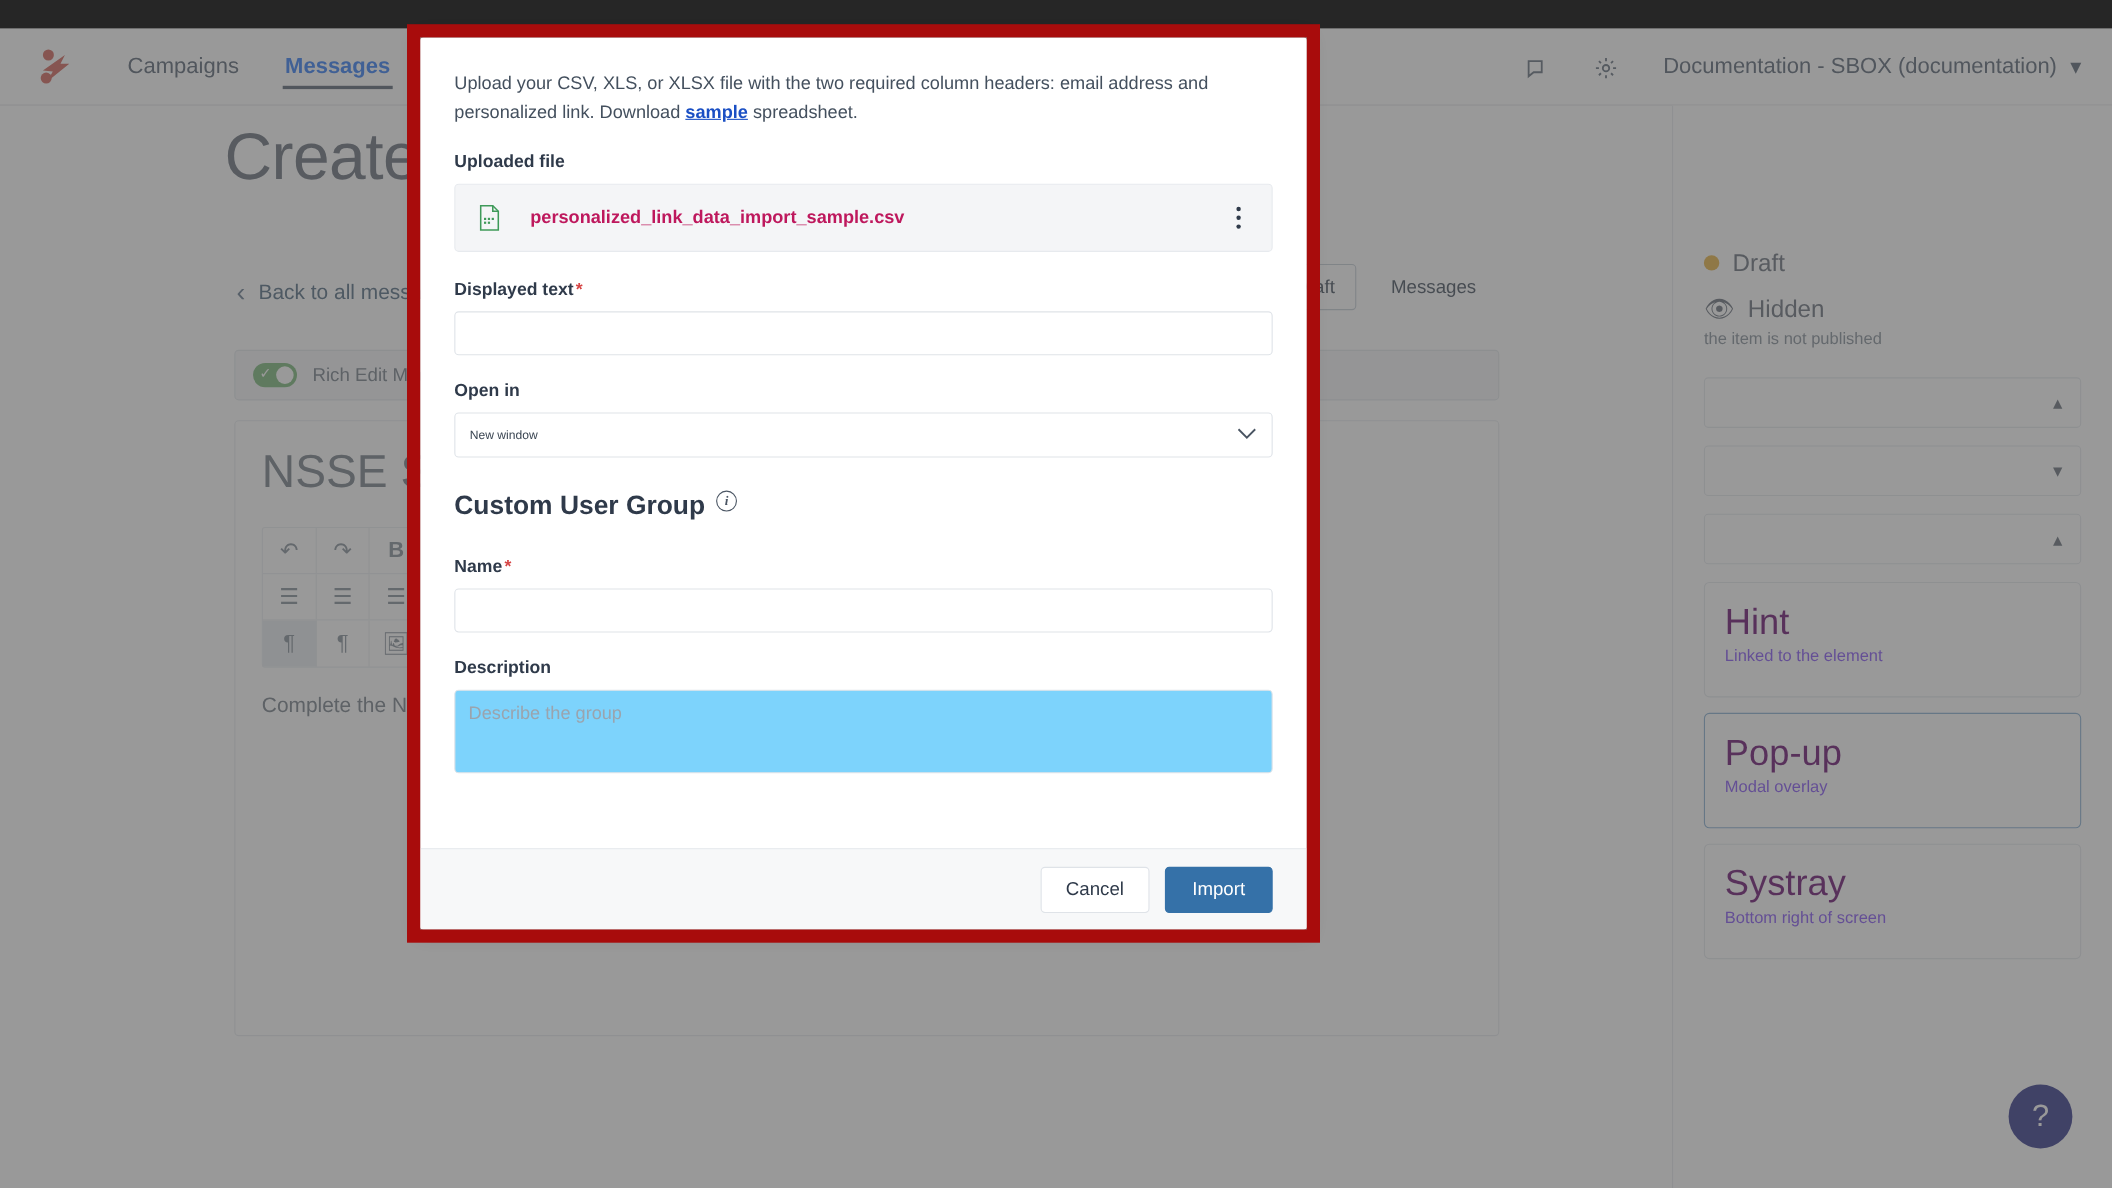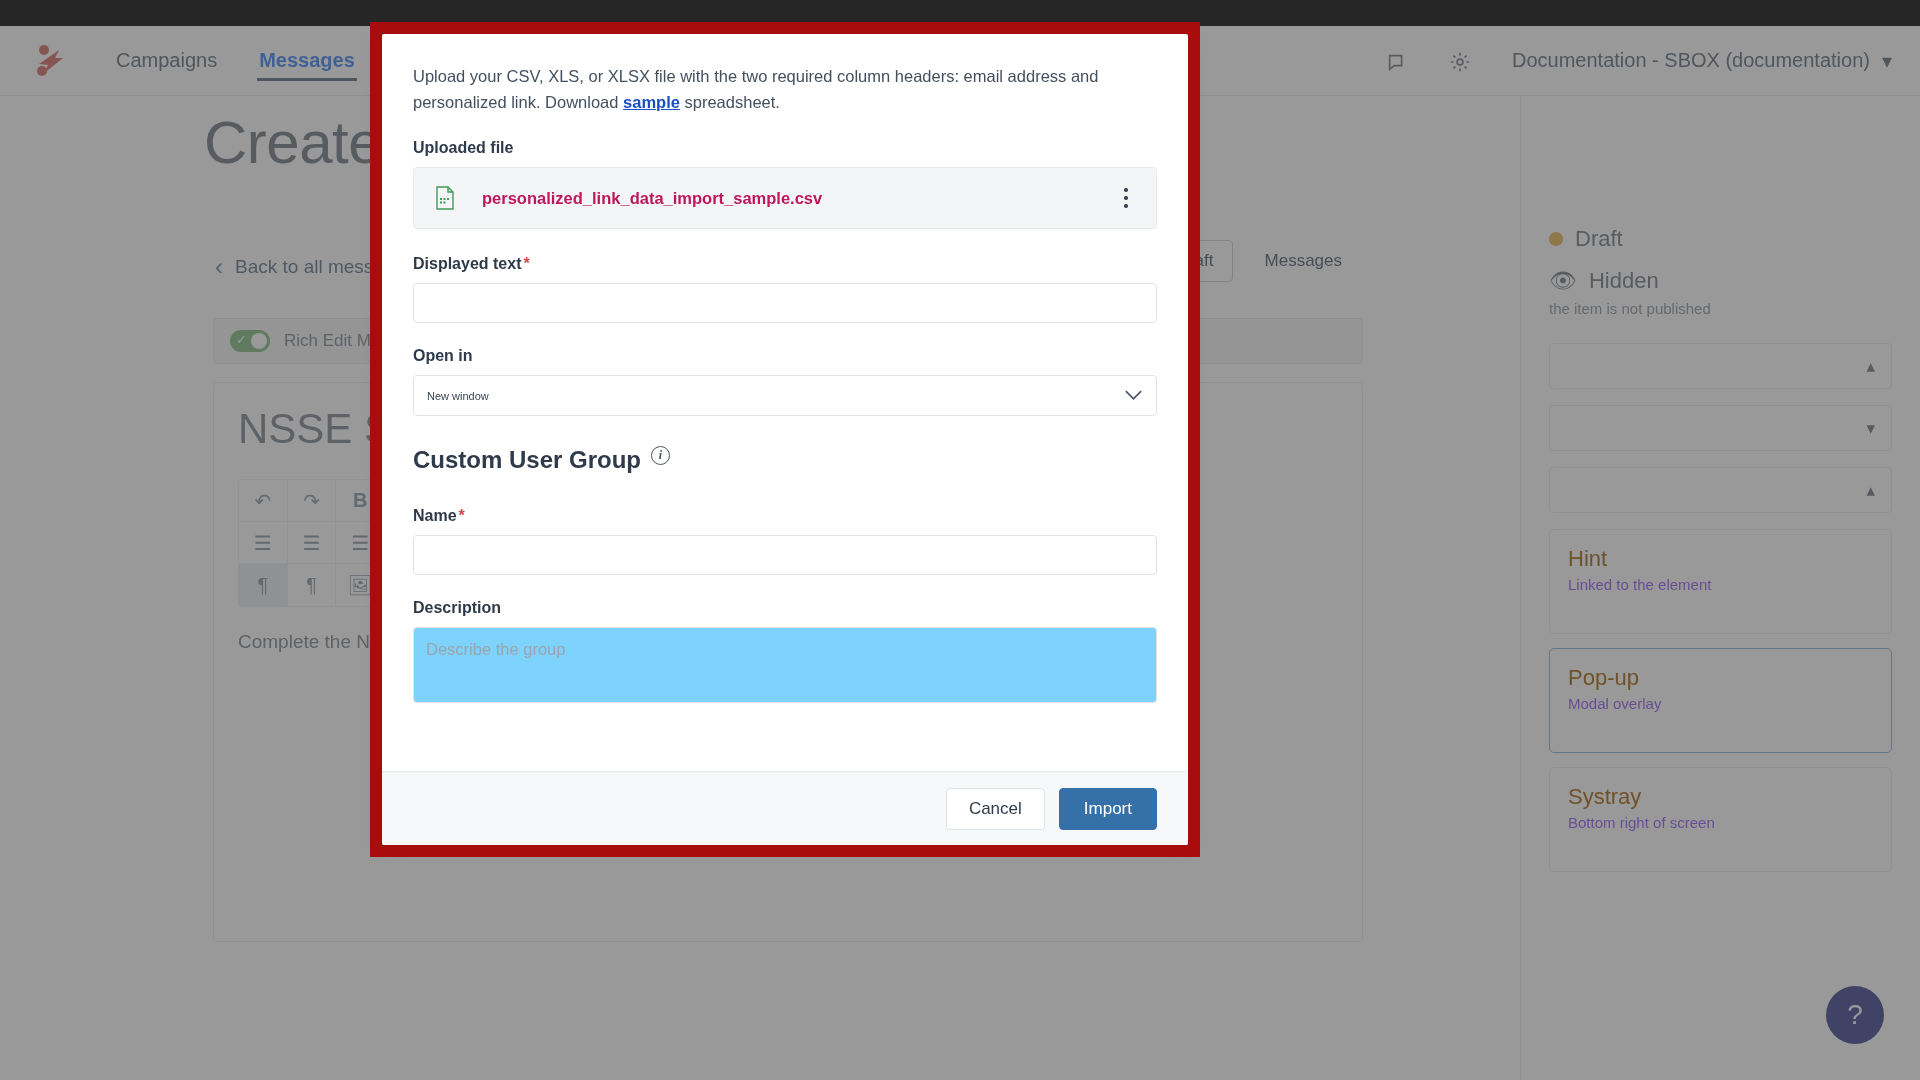--- a/index.html
+++ b/index.html
@@ -84,21 +84,21 @@
   .hidden-sub { font-size:15px; color:#8b949e; margin-left: 0; margin-top:-10px; margin-bottom: 26px; }
   .panel-sec {
     border:1px solid #e6eaee; border-radius:4px; height:46px; margin-bottom: 16px;
     display:flex; align-items:center; justify-content:space-between; padding: 0 16px;
     font-size:17px; color:#6f7782;
   }
   .panel-card {
     border:1px solid #e6eaee; border-radius:5px; padding: 16px 18px; margin-bottom: 14px; height: 105px;
   }
   .panel-card.selected { border-color:#8fb4d6; }
-  .panel-card-title { font-size: 22px; color:#a16207; }
+  .panel-card-title { font-size: 33px; color:#701a75; }
   .panel-card-sub { font-size: 15px; color:#8b5cf6; margin-top: 4px; }
 
   .help-fab {
     position:absolute; right: 36px; bottom: 36px; width: 58px; height:58px; border-radius:50%;
     background:#3b3e8f; display:flex; align-items:center; justify-content:center; color:#fff; font-size:28px;
   }
 
   
   #dim { position:absolute; inset:0; background: rgba(70,70,70,0.55); }
 

